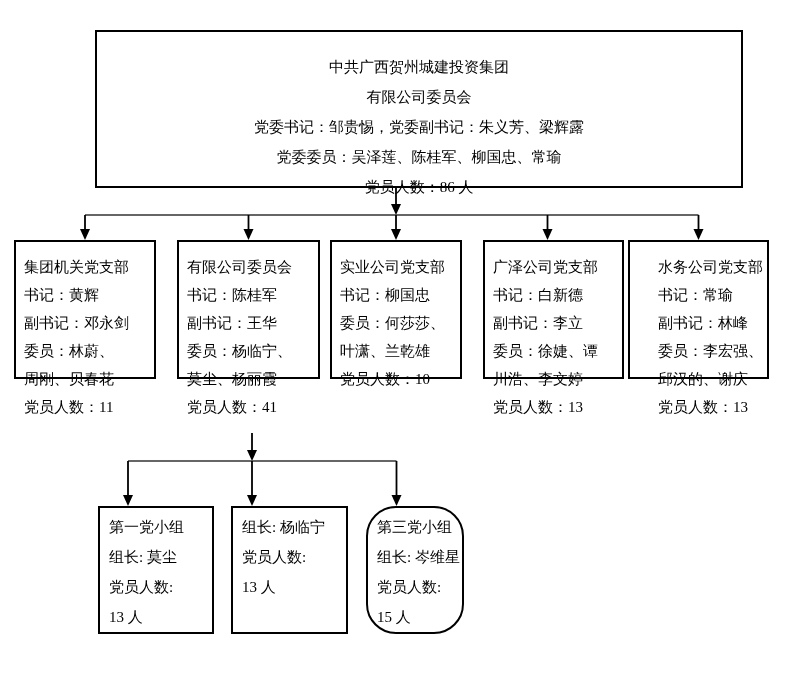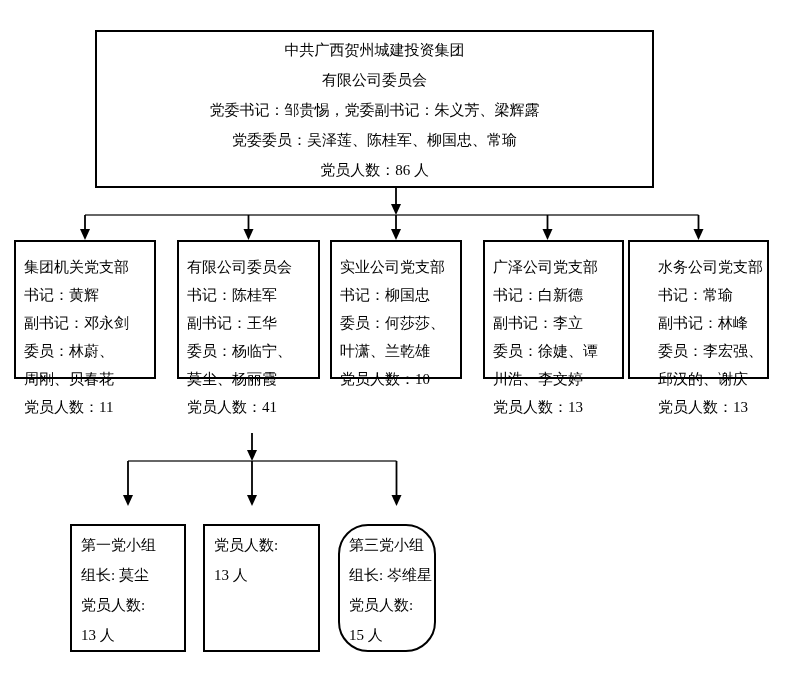--- a/index.html
+++ b/index.html
@@ -5,35 +5,35 @@
   html,body{margin:0;padding:0;background:#fff;}
   .canvas{
     position:relative;width:785px;height:679px;background:#fff;
     font-family:"Liberation Serif","DejaVu Serif",serif;color:#000;
     overflow:hidden;
   }
   .box{
     position:absolute;background:#fff;border:2px solid #000;box-sizing:border-box;
   }
   .root-box{
-    left:95px;top:30px;width:559px;height:158px;
-    text-align:center;font-size:15px;line-height:30px;padding-top:3px;
+    left:95px;top:30px;width:648px;height:158px;
+    text-align:center;font-size:15px;line-height:30px;padding-top:20px;
   }
   .branch-box{
     top:240px;height:139px;font-size:15px;line-height:28px;
     padding:11px 8px 0 8px;text-align:left;white-space:nowrap;
   }
   .bb1{left:14px;width:142px;}
   .bb2{left:177px;width:143px;}
   .bb3{left:330px;width:132px;}
   .bb4{left:483px;width:141px;}
   .bb5{left:628px;width:141px;padding-left:28px;}
   .group-box{
-    top:524px;height:128px;font-size:15px;line-height:30px;
-    padding:4px 0 0 9px;text-align:left;white-space:nowrap;
+    top:506px;height:128px;font-size:15px;line-height:30px;
+    padding:4px 0 0 9px;text-align:left;white-space:nowrap;margin-left:28px;
   }
   .gb1{left:70px;width:116px;}
   .gb2{left:203px;width:117px;}
   .gb3{left:338px;width:98px;border-radius:30px;}
   .line{display:block;}
   svg.connectors{position:absolute;left:0;top:0;pointer-events:none;}
 </style>
 </head>
 <body>
 
@@ -121,20 +121,21 @@
   </div>
 
   <div class="box group-box gb1">
     <span class="line">第一党小组</span>
     <span class="line">组长: 莫尘</span>
     <span class="line">党员人数:</span>
     <span class="line">13 人</span>
   </div>
 
   <div class="box group-box gb2">
+    <span class="line">组长: 杨临宁</span>
     <span class="line">党员人数:</span>
     <span class="line">13 人</span>
   </div>
 
   <div class="box group-box gb3">
     <span class="line">第三党小组</span>
     <span class="line">组长: 岑维星</span>
     <span class="line">党员人数:</span>
     <span class="line">15 人</span>
   </div>

